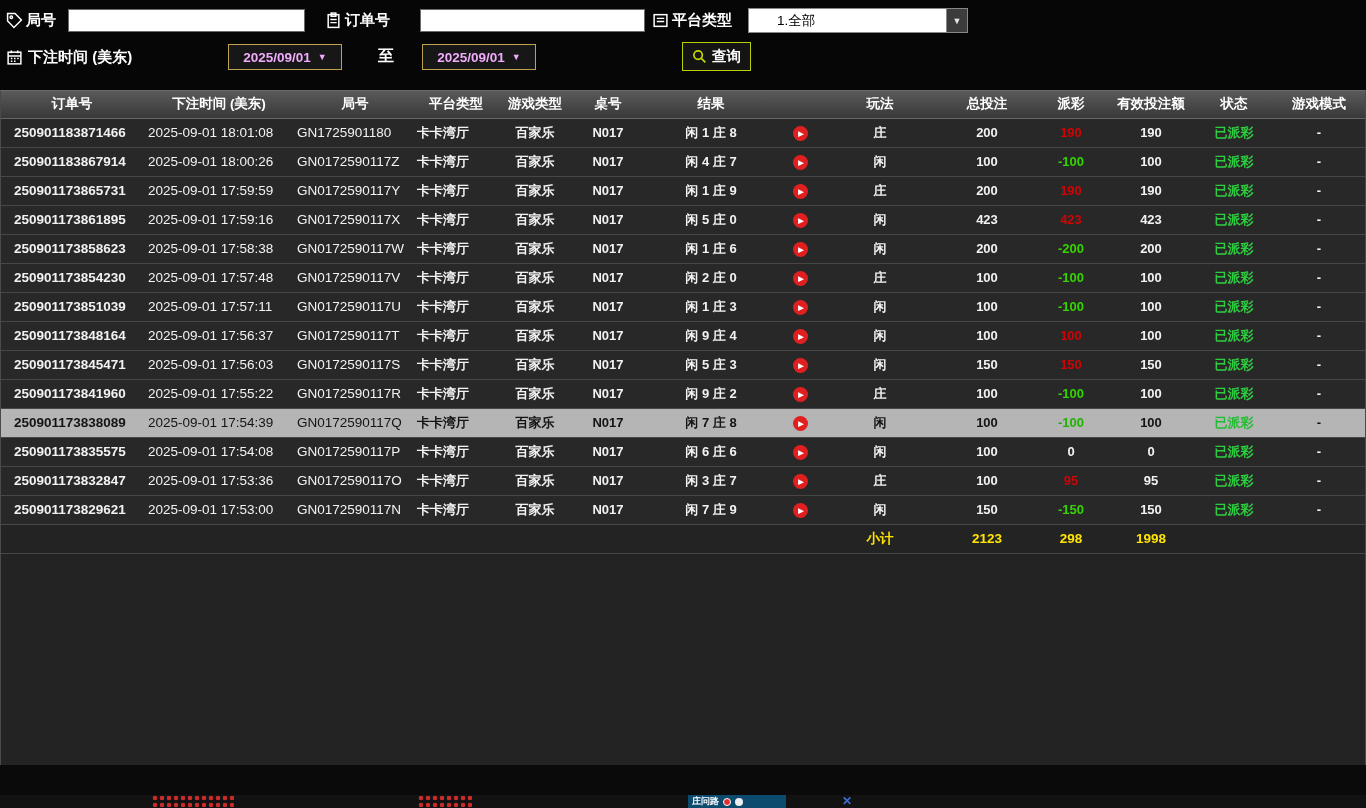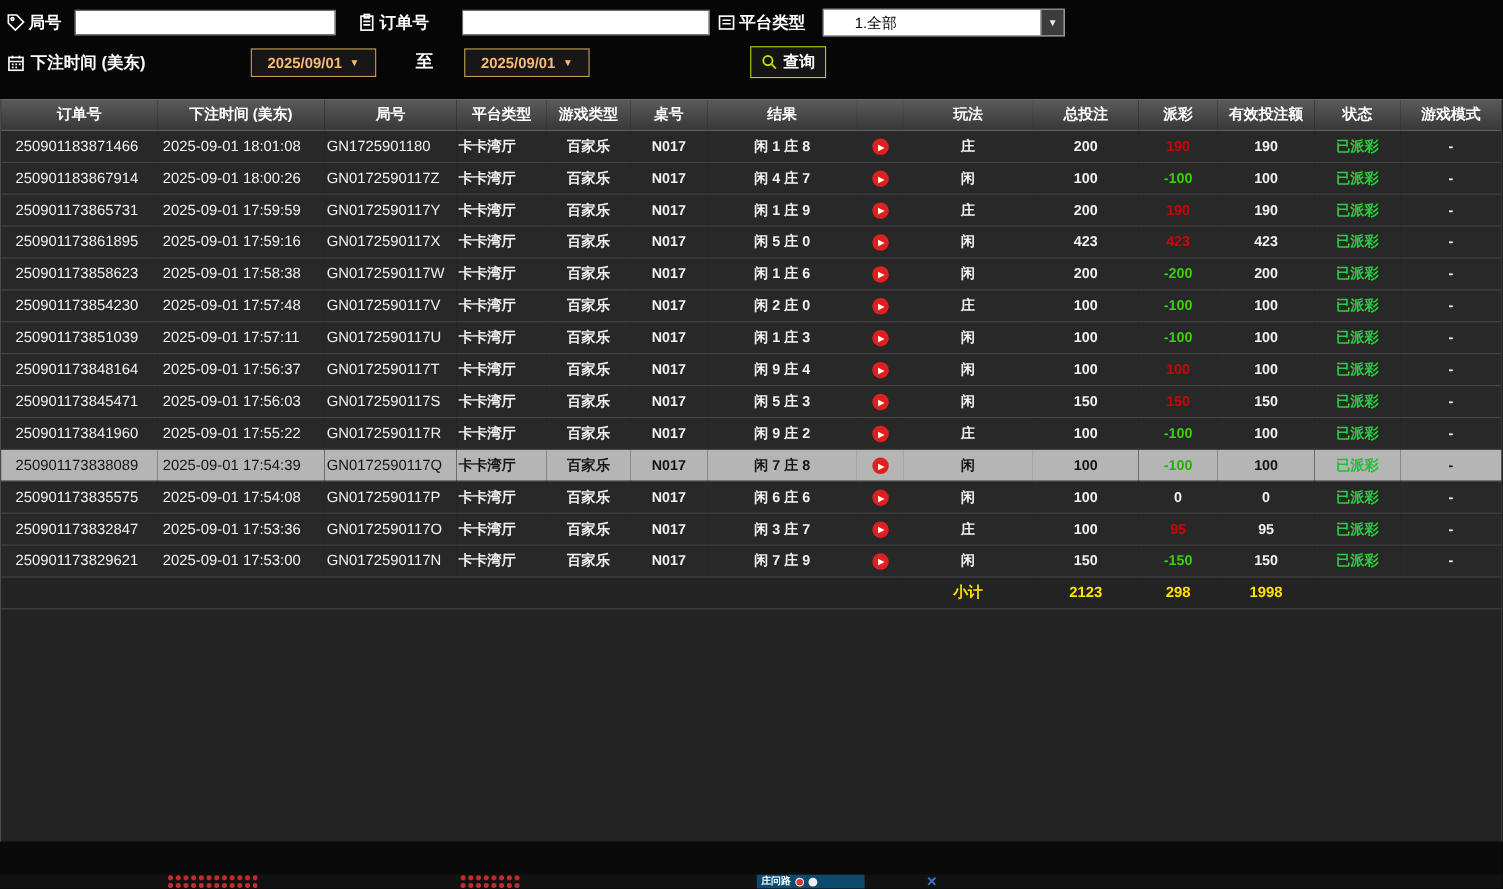--- a/index.html
+++ b/index.html
@@ -8,37 +8,37 @@
 
   
   .filter-bar { position:absolute; top:0; left:0; width:1366px; height:90px; background:#060606; }
   .flabel { position:absolute; color:#fff; font-weight:700; font-size:15px; white-space:nowrap; }
   .ficon { position:absolute; width:17px; height:17px; }
   .ficon svg { width:100%; height:100%; }
   .text-input { position:absolute; height:23px; background:#fff; border:1px solid #6a6a6a; font-size:13px; padding:0 5px; color:#000; outline:none; }
   .dropdown { position:absolute; height:25px; background:#fff; border:1px solid #888; display:flex; align-items:stretch; cursor:pointer; }
   .dd-text { flex:1; display:flex; align-items:center; padding:0 7px; font-size:13.5px; color:#000; font-weight:400;margin-left:21px; }
   .dd-arrow { width:21px; background:#3c3c3c; color:#e8e8e8; display:flex; align-items:center; justify-content:center; font-size:9px; border-left:1px solid #888; }
-  .date-btn { position:absolute; width:114px; height:26px; background:#171717; border:1px solid #c0a14e; color:#fdba74; font-weight:700; font-size:13.5px; display:flex; align-items:center; justify-content:center; gap:7px; cursor:pointer; }
+  .date-btn { position:absolute; width:114px; height:26px; background:#171717; border:1px solid #c0a14e; color:#f0abfc; font-weight:700; font-size:13.5px; display:flex; align-items:center; justify-content:center; gap:7px; cursor:pointer; }
   .date-btn .arrow { font-size:9px; }
   .query-btn { position:absolute; left:682px; top:42px; width:69px; height:29px; background:#141414; border:1px solid #b8cf08; display:flex; align-items:center; justify-content:center; gap:5px; color:#fff; font-weight:700; font-size:14.5px; cursor:pointer; }
   .query-btn svg { width:15px; height:15px; }
 
   
   .table-wrap { position:absolute; top:90px; left:0; width:1366px; height:675px; background:#232323; border-top:1px solid #6b6b6b; border-left:1px solid #4a4a4a; border-right:1px solid #4a4a4a; overflow:hidden; }
   table { width:1364px; border-collapse:collapse; table-layout:fixed; }
   col.c1{width:142px} col.c2{width:152px} col.c3{width:120px} col.c4{width:82px}
   col.c5{width:76px}  col.c6{width:70px}  col.c7{width:136px} col.c8{width:42px}
   col.c9{width:118px} col.c10{width:96px} col.c11{width:72px} col.c12{width:88px}
   col.c13{width:78px} col.c14{width:92px}
   th { background:linear-gradient(#5a5a5a,#383838); color:#fff; font-size:13.5px; font-weight:700; height:27px; border-bottom:1px solid #666; white-space:nowrap; overflow:hidden; }
   td { color:#f2f2f2; font-size:13px; font-weight:700; height:29px; text-align:center; border-bottom:1px solid #474747; white-space:nowrap; overflow:hidden; background:#282828; }
   tr.data-row td:nth-child(1){ text-align:left; padding-left:13px; }
   tr.data-row td:nth-child(2){ text-align:left; padding-left:5px; font-weight:400; font-size:13.5px; }
-  tr.data-row td:nth-child(1){ font-weight:400; font-size:13.5px; }
+  tr.data-row td:nth-child(1){ font-weight:700; font-size:13.5px; }
   tr.data-row td:nth-child(3){ text-align:left; padding-left:2px; font-weight:400; font-size:13.5px; }
   tr.data-row td:nth-child(4){ text-align:left; padding-left:2px; }
   .payout-pos { color:#cf0404; }
   .payout-neg { color:#35d400; }
   .payout-zero { color:#f2f2f2; }
   .status-paid { color:#2ecc40; }
   tr.highlighted td { background:#b5b5b5; color:#141414; }
   tr.highlighted td.payout-neg { color:#1fb300; }
   tr.highlighted td.status-paid { color:#23bd35; }
   .play-btn { display:inline-flex; width:15px; height:15px; border-radius:50%; background:#e02020; color:#fff; font-size:7px; align-items:center; justify-content:center; padding-left:2px; cursor:pointer; }

